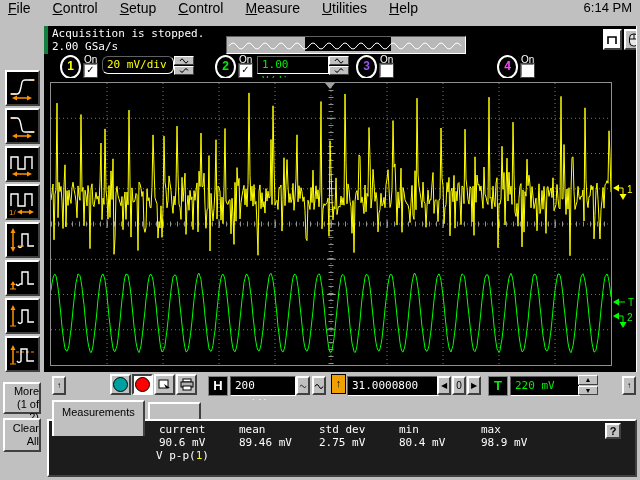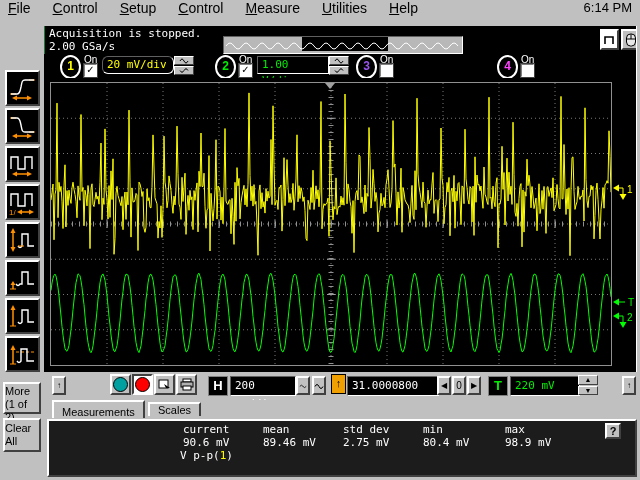--- a/index.html
+++ b/index.html
@@ -7,32 +7,32 @@
           font-family:"Liberation Sans",sans-serif;-webkit-font-smoothing:none;}
   
   .menubar{position:absolute;left:0;top:0;width:640px;height:26px;background:#c0c0c0;
            border-bottom:1px solid #808080;display:flex;}
   .menu-item{display:inline-block;font-size:14px;color:#000;margin-left:22px;cursor:default;}
   .menu-item::first-letter{text-decoration:underline;}
   .menu-item:first-child{margin-left:8px;}
   .clock{margin-left:auto;margin-right:8px;font-size:13px;color:#000;}
   
   .statusbar{position:absolute;left:44px;top:26px;width:592px;height:28px;background:#000;
-             border-left:1px solid #15803d;}
+             border-left:4px solid #15803d;}
   .stxt{position:absolute;color:#fff;font-family:"DejaVu Sans Mono",monospace;font-size:11px;white-space:pre;}
   .membar{position:absolute;left:178px;top:10px;width:238px;height:16px;background:#b8b8b8;
           border:1px solid;border-color:#606060 #fff #fff #606060;}
   .tr-btn{position:absolute;top:3px;width:19px;height:21px;background:#c0c0c0;
           border:2px solid;border-color:#fff #404040 #404040 #fff;padding:0;display:flex;align-items:center;justify-content:center;}
   
   .leftcol{position:absolute;left:0;top:26px;width:44px;height:454px;background:#c0c0c0;}
   .tool{position:absolute;left:5px;width:35px;height:36px;background:#000;
         border:2px solid;border-color:#fff #404040 #404040 #fff;padding:0;display:flex;align-items:center;justify-content:center;}
   .graybtn{position:absolute;left:3px;width:38px;background:#c0c0c0;border:2px solid;
-           border-color:#fff #404040 #404040 #fff;font-size:11px;color:#000;line-height:13px;padding:1px 0;text-align:left;}
+           border-color:#fff #404040 #404040 #fff;font-size:11px;color:#000;line-height:13px;padding:1px 0;text-align:right;}
   
   .chanrow{position:absolute;left:44px;top:54px;width:596px;height:24px;background:#000;}
   .badge{position:absolute;top:1px;width:17px;height:20px;background:#000;border:2px solid #fff;
          border-radius:50%;text-align:center;font-size:12px;font-weight:bold;line-height:19px;}
   .onlbl{position:absolute;color:#fff;font-size:10px;top:0px;}
   .cbx{position:absolute;top:10px;width:11px;height:11px;background:#fff;border:1px solid;
        border-color:#808080 #fff #fff #808080;outline:1px solid #404040;font-size:10px;line-height:10px;text-align:center;color:#000;}
   .vdisp{position:absolute;top:2px;height:16px;background:#000;border:1px solid;border-color:#606060 #fff #fff #606060;
          font-family:"DejaVu Sans Mono",monospace;font-size:11px;line-height:16px;padding-left:4px;}
   .spincol{position:absolute;top:2px;width:20px;height:19px;display:flex;flex-direction:column;gap:1px;}
@@ -54,25 +54,25 @@
         color:#fff;font-weight:bold;font-size:13px;text-align:center;line-height:18px;}
   .bdisp{position:absolute;top:4px;height:18px;background:#000;border:1px solid;border-color:#606060 #fff #fff #606060;
          font-family:"DejaVu Sans Mono",monospace;font-size:11px;line-height:18px;color:#fff;padding-left:4px;}
   .tinybtn{position:absolute;top:4px;width:14px;height:19px;background:#c0c0c0;border:2px solid;
            border-color:#fff #404040 #404040 #fff;padding:0;font-size:8px;color:#000;
            display:flex;align-items:center;justify-content:center;}
   .circ{width:13px;height:13px;border-radius:50%;border:1px solid #000;}
   
   .tabpanel{position:absolute;left:44px;top:400px;width:596px;height:80px;background:#c0c0c0;}
   .tab{position:absolute;top:2px;background:#c0c0c0;border:2px solid;border-color:#fff #404040 #000 #fff;
-       border-bottom:none;font-size:11px;color:#000;padding:0 8px;}
+       border-bottom:none;font-size:11px;color:#000;padding:18px 8px;}
   .tab.sel{top:0px;padding-top:4px;z-index:2;}
   .mpanel{position:absolute;left:3px;top:19px;width:586px;height:54px;background:#1c1c1c;
           border:2px solid;border-color:#fff #404040 #404040 #fff;}
-  .mtxt{position:absolute;color:#fff;font-family:"DejaVu Sans Mono",monospace;font-size:11px;white-space:pre;margin-left:24px;}
+  .mtxt{position:absolute;color:#fff;font-family:"DejaVu Sans Mono",monospace;font-size:11px;white-space:pre;}
   .helpbtn{position:absolute;left:556px;top:2px;width:16px;height:16px;background:#c0c0c0;border:2px solid;
            border-color:#fff #404040 #404040 #fff;font-size:11px;font-weight:bold;padding:0;line-height:11px;}
   svg{display:block;}
 </style>
 </head>
 <body>
 
 <div class="screen">
 
   <div class="menubar">

